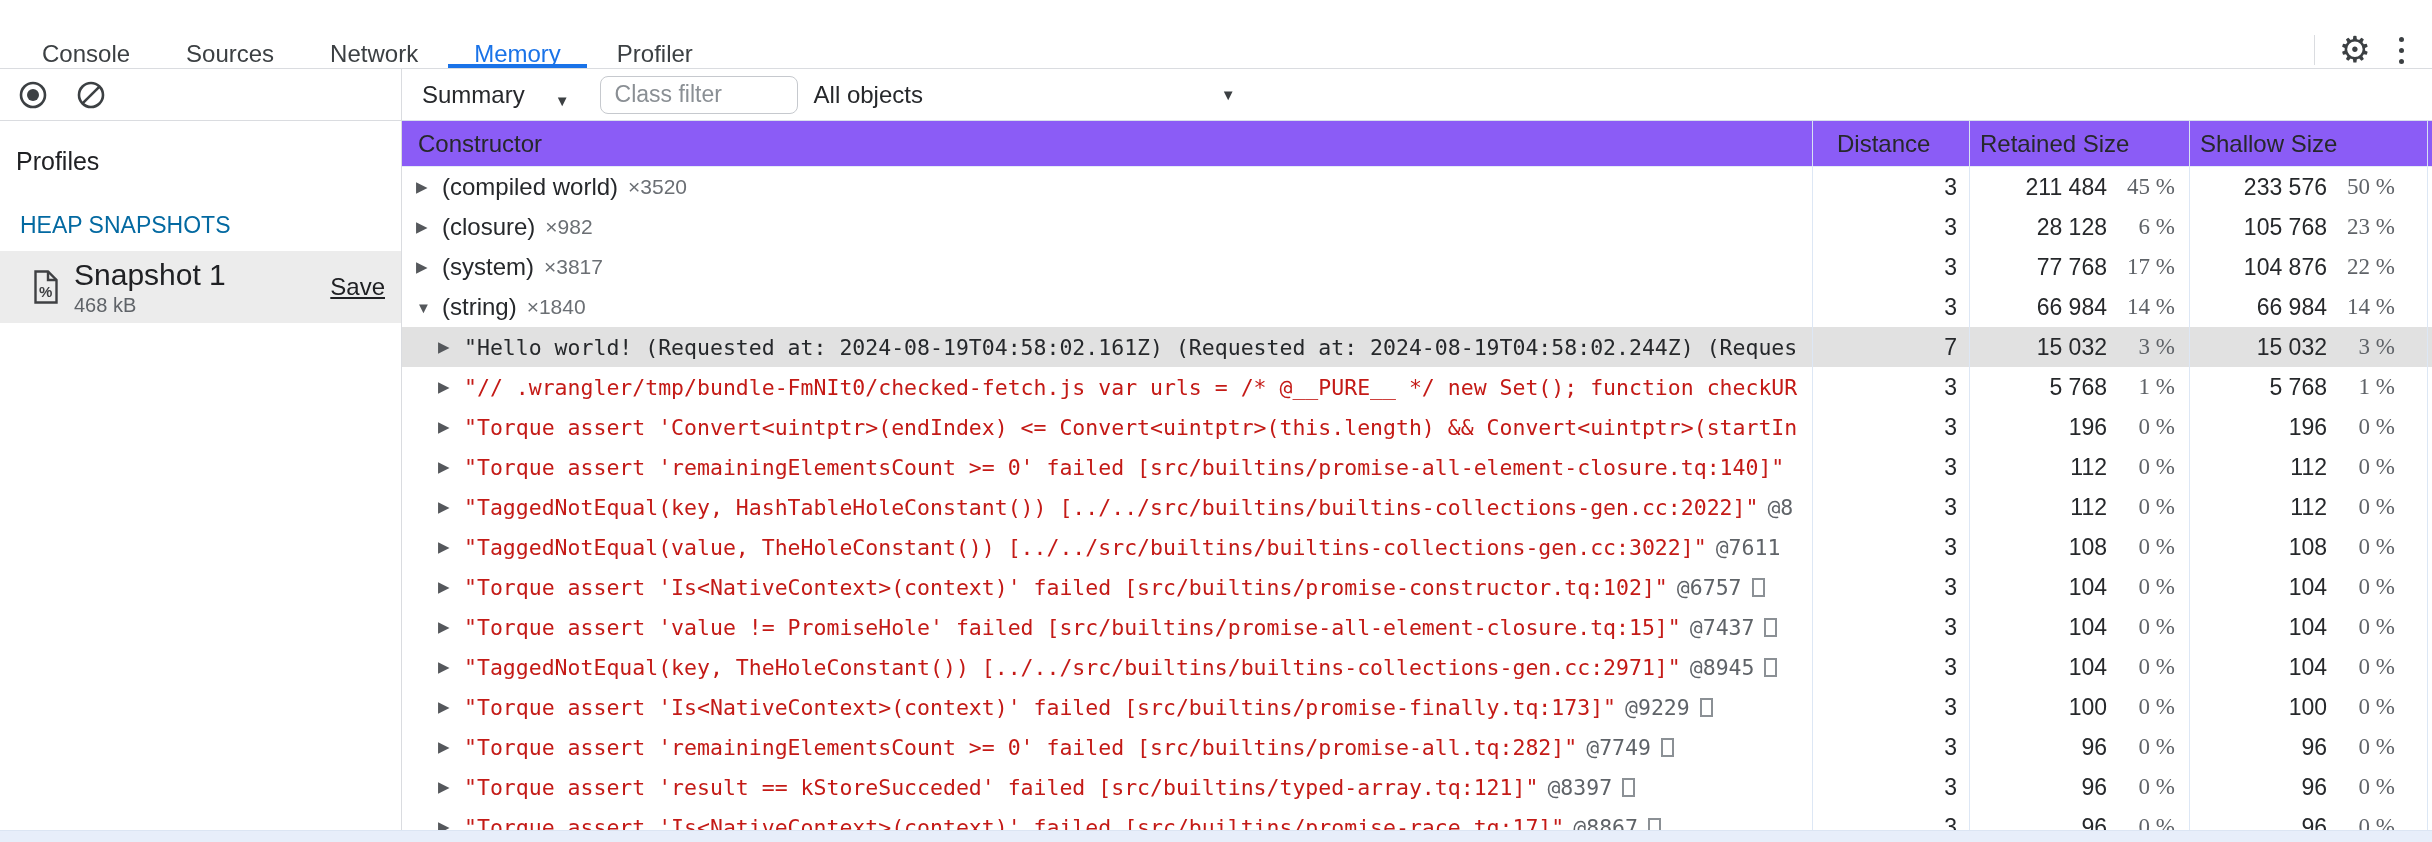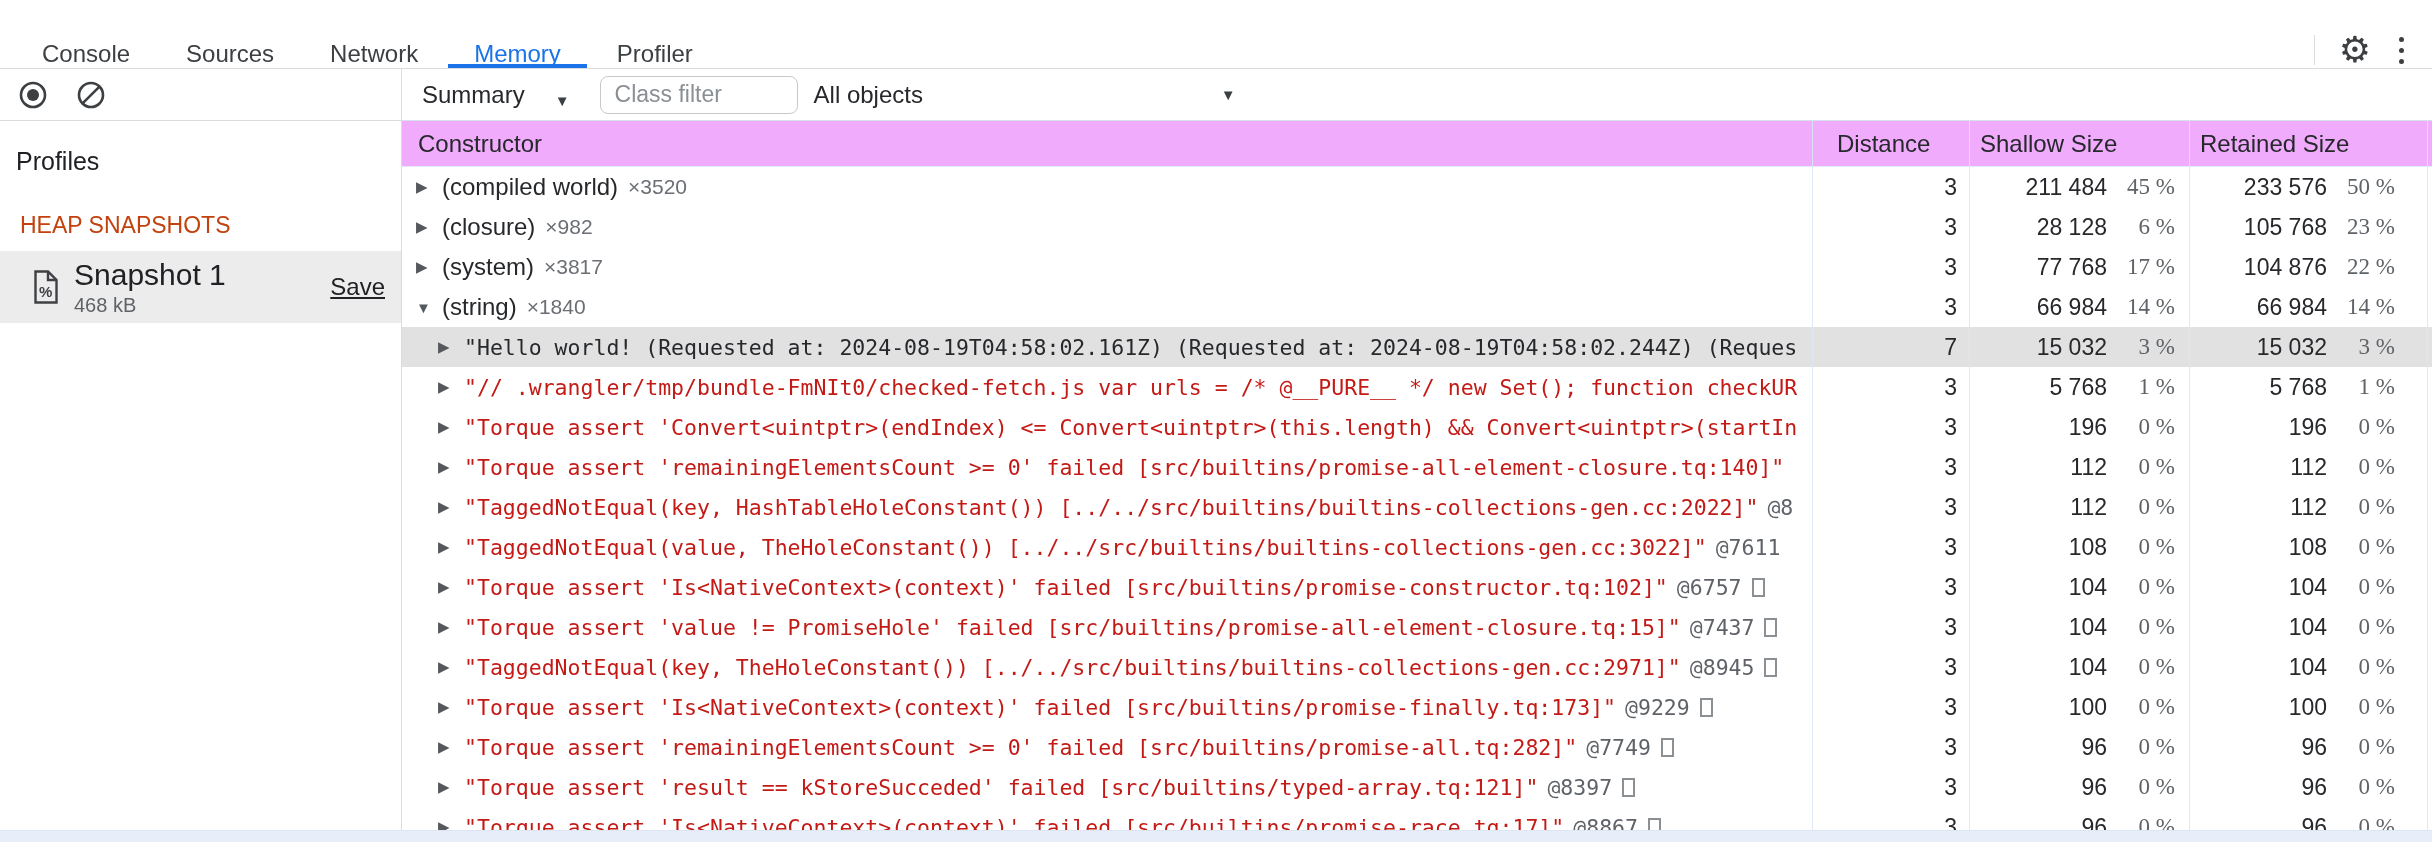--- a/index.html
+++ b/index.html
@@ -19,40 +19,40 @@
   .kebab { display:flex; flex-direction:column; gap:6px; padding:4px; }
   .kebab i { width:5px; height:5px; border-radius:50%; background:#3c4043; }
 
   
   .main { display:flex; height:790px; position:relative; }
 
   
   .sidebar { width:402px; border-right:1px solid #dadce0; background:#fff; flex:0 0 auto; }
   .side-toolbar { height:52px; border-bottom:1px solid #dadce0; display:flex; align-items:center; padding-left:18px; gap:28px; }
   .side-title { margin-top:26px; padding-left:16px; font-size:25px; color:#202124; }
-  .side-section { margin-top:36px; padding-left:20px; font-size:23px; color:#c2410c; }
+  .side-section { margin-top:36px; padding-left:20px; font-size:23px; color:#0369a1; }
   .snapshot-item { margin-top:12px; height:72px; background:#ececec; display:flex; align-items:center; padding:0 16px 0 32px; }
   .snap-meta { margin-left:14px; display:flex; flex-direction:column; justify-content:center; }
   .snap-name { font-size:30px; color:#202124; }
   .snap-size { font-size:20px; color:#5f6368; margin-top:2px; }
   .snap-save { margin-left:auto; font-size:24px; color:#202124; text-decoration:underline; cursor:pointer; }
 
   
   .content { flex:1 1 auto; display:flex; flex-direction:column; min-width:0; }
   .grid-toolbar { height:52px; border-bottom:1px solid #d8e0ec; display:flex; align-items:center; padding-left:18px; font-size:24px; }
   .summary-select { display:flex; align-items:flex-end; gap:30px; padding:0 10px 0 2px; cursor:pointer; }
   .dd-arrow { font-size:15px; color:#3c4043; }
   .class-filter { width:198px; height:38px; margin-left:20px; border:1px solid #c6c9ce; border-radius:8px;
     padding:0 14px; font-size:23px; font-family:"Liberation Sans",sans-serif; color:#202124; outline:none; }
   .class-filter::placeholder { color:#8a8f94; }
   .objects-select { display:flex; align-items:center; justify-content:space-between; width:422px; margin-left:16px; cursor:pointer; }
 
   
   .grid-header, .row { display:grid; grid-template-columns:1410px 157px 220px 238px 1fr; }
-  .grid-header { height:46px; background:#f0abfc; border-bottom:1px solid #e4ebf7; font-size:24px; color:#26282b; }
+  .grid-header { height:46px; background:#8b5cf6; border-bottom:1px solid #e4ebf7; font-size:24px; color:#26282b; }
   .hcell { display:flex; align-items:center; overflow:hidden; }
   .hcell.c0 { padding-left:16px; }
   .hcell.c1 { padding-left:24px; border-left:1px solid #d7e2f2; }
   .hcell.c2, .hcell.c3 { padding-left:10px; border-left:1px solid #d7e2f2; }
   .hcell.cf { border-left:1px solid #d7e2f2; }
 
   .grid-rows { background:#fff; }
   .row { height:40px; background:#fff; }
   .row.selected { background:#e1e1e1; }
   .cell { display:flex; align-items:center; overflow:hidden; }
@@ -138,22 +138,22 @@
         <input class="class-filter" placeholder="Class filter" style="">
         <div class="objects-select">
           <span>All objects</span>
           <span class="dd-arrow">▼</span>
         </div>
       </div>
 
       <div class="grid-header">
           <div class="hcell c0">Constructor</div>
           <div class="hcell c1">Distance</div>
+          <div class="hcell c3">Retained Size</div>
           <div class="hcell c2">Shallow Size</div>
-          <div class="hcell c3">Retained Size</div>
           <div class="hcell cf"></div>
         </div>
       <div class="grid-rows">
           <div class="row">
             <div class="cell ccons" style="padding-left: 12px;"><span class="arrow">▶</span><span class="rname">(compiled world)</span><span class="count">×3520</span></div>
             <div class="cell cnum cdist border">
               <span class="num">3</span>
             </div>
             <div class="cell cnum cshallow border">
               <span class="num">211 484</span>

